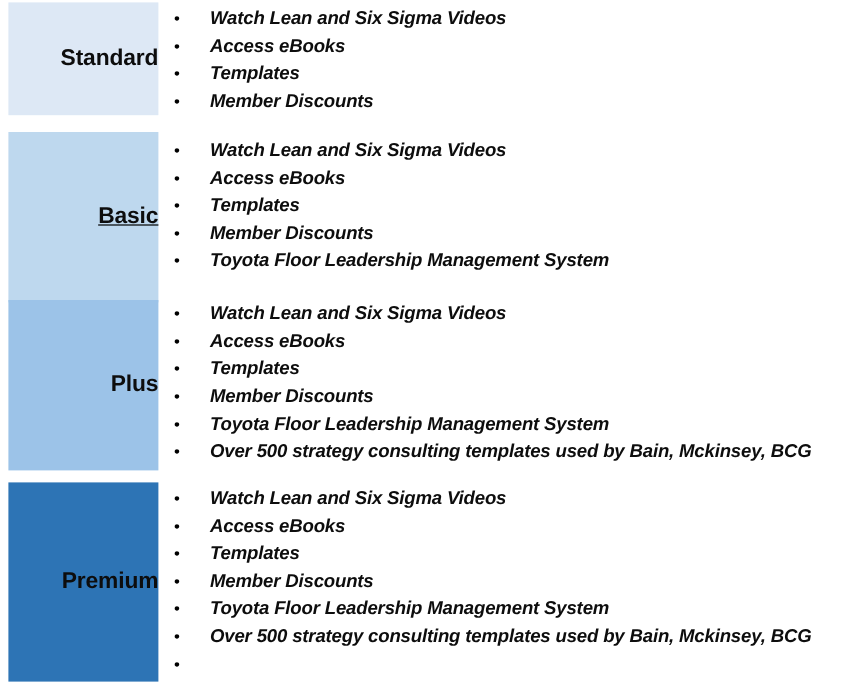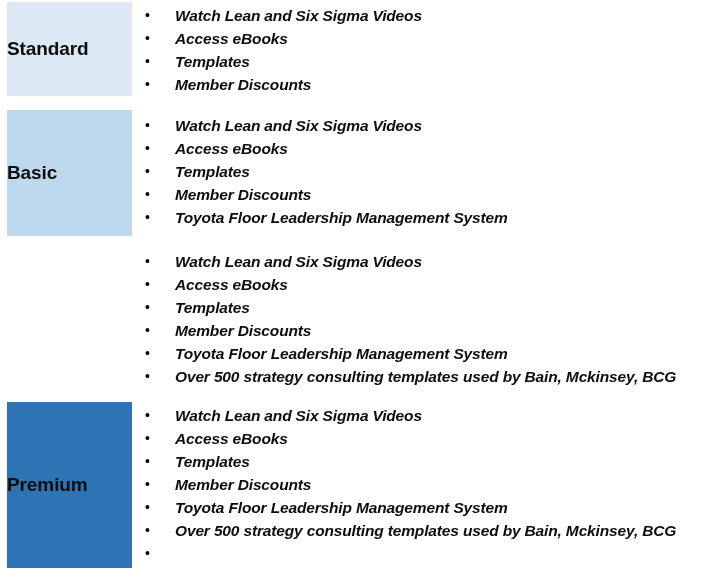--- a/index.html
+++ b/index.html
@@ -25,21 +25,21 @@
     width: 709px;
     display: flex;
     align-items: stretch;
   }
   .tier-badge {
     position: absolute;
     left: 7px;
     width: 125px;
     display: flex;
     align-items: center;
-    justify-content: flex-start;
+    justify-content: flex-end;
     box-sizing: border-box;
   }
   .tier-badge-label {
     font-family: "Liberation Sans", sans-serif;
     font-weight: bold;
     font-size: 19px;
     color: #0d0d0d;
     letter-spacing: -0.1px;
     text-align: center;
     line-height: 1.1;
@@ -74,21 +74,21 @@
     font-weight: bold;
   }
 
   
   #row-standard  { top: 0px;   height: 110px; }
   #row-basic     { top: 110px; height: 140px; }
   #row-plus      { top: 250px; height: 152px; }
   #row-premium   { top: 402px; height: 172px; }
 
   #badge-standard { top: 2px;   height: 94px;  }
-  #badge-basic    { top: 110px; height: 126px; }
+  #badge-basic    { top: 110px; height: 142px; text-decoration: underline; }
   #badge-plus     { top: 250px; height: 142px; }
   #badge-premium  { top: 402px; height: 166px; }
 
   #features-standard { top: 4px;   }
   #features-basic    { top: 114px; }
   #features-plus     { top: 250px; }
   #features-premium  { top: 404px; }
 </style>
 </head>
 <body style="background-color: rgb(255, 255, 255);">
@@ -144,20 +144,23 @@
       <span class="feature-text">Member Discounts</span>
     </div>
     <div class="feature-item">
       <span class="feature-bullet">•</span>
       <span class="feature-text">Toyota Floor Leadership Management System</span>
     </div>
   </div>
 
   <div class="tier-row" id="row-plus"></div>
 
+  <div class="tier-badge" id="badge-plus" style="background-color: rgb(156, 195, 232);">
+    <span class="tier-badge-label">Plus</span>
+  </div>
 
   <div class="tier-features" id="features-plus">
     <div class="feature-item">
       <span class="feature-bullet">•</span>
       <span class="feature-text">Watch Lean and Six Sigma Videos</span>
     </div>
     <div class="feature-item">
       <span class="feature-bullet">•</span>
       <span class="feature-text">Access eBooks</span>
     </div>

